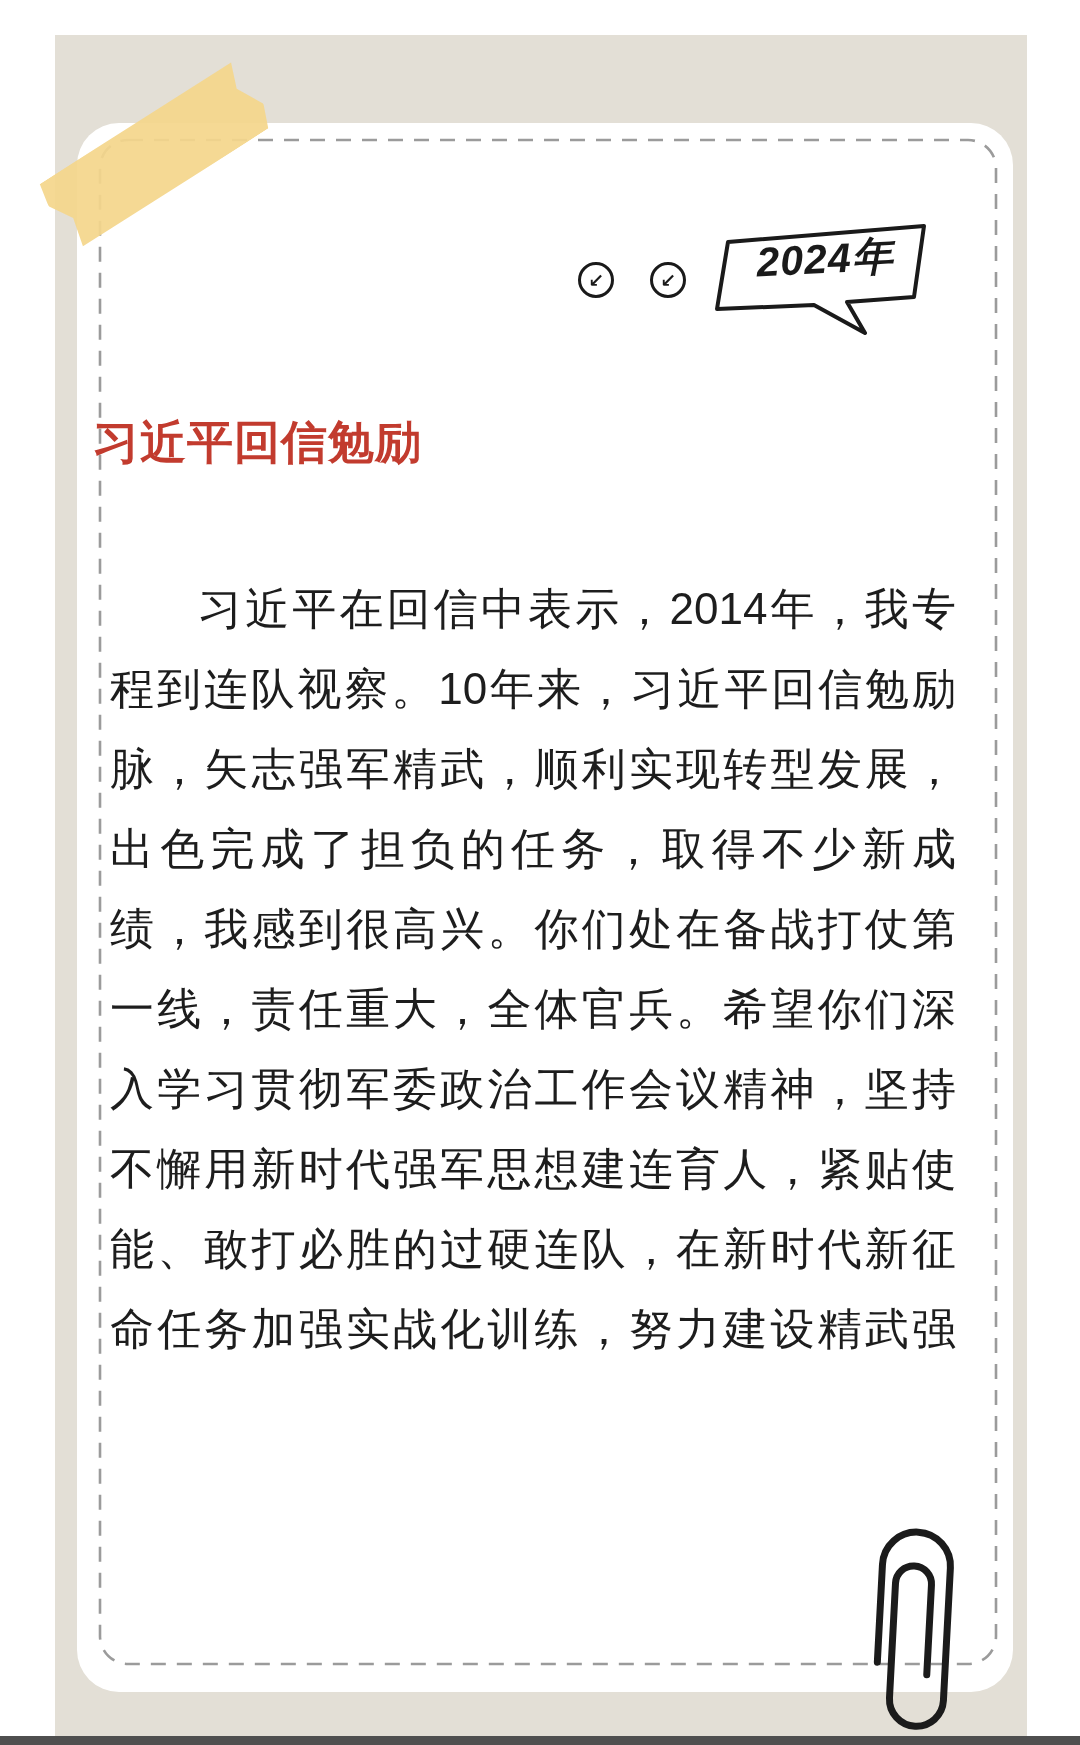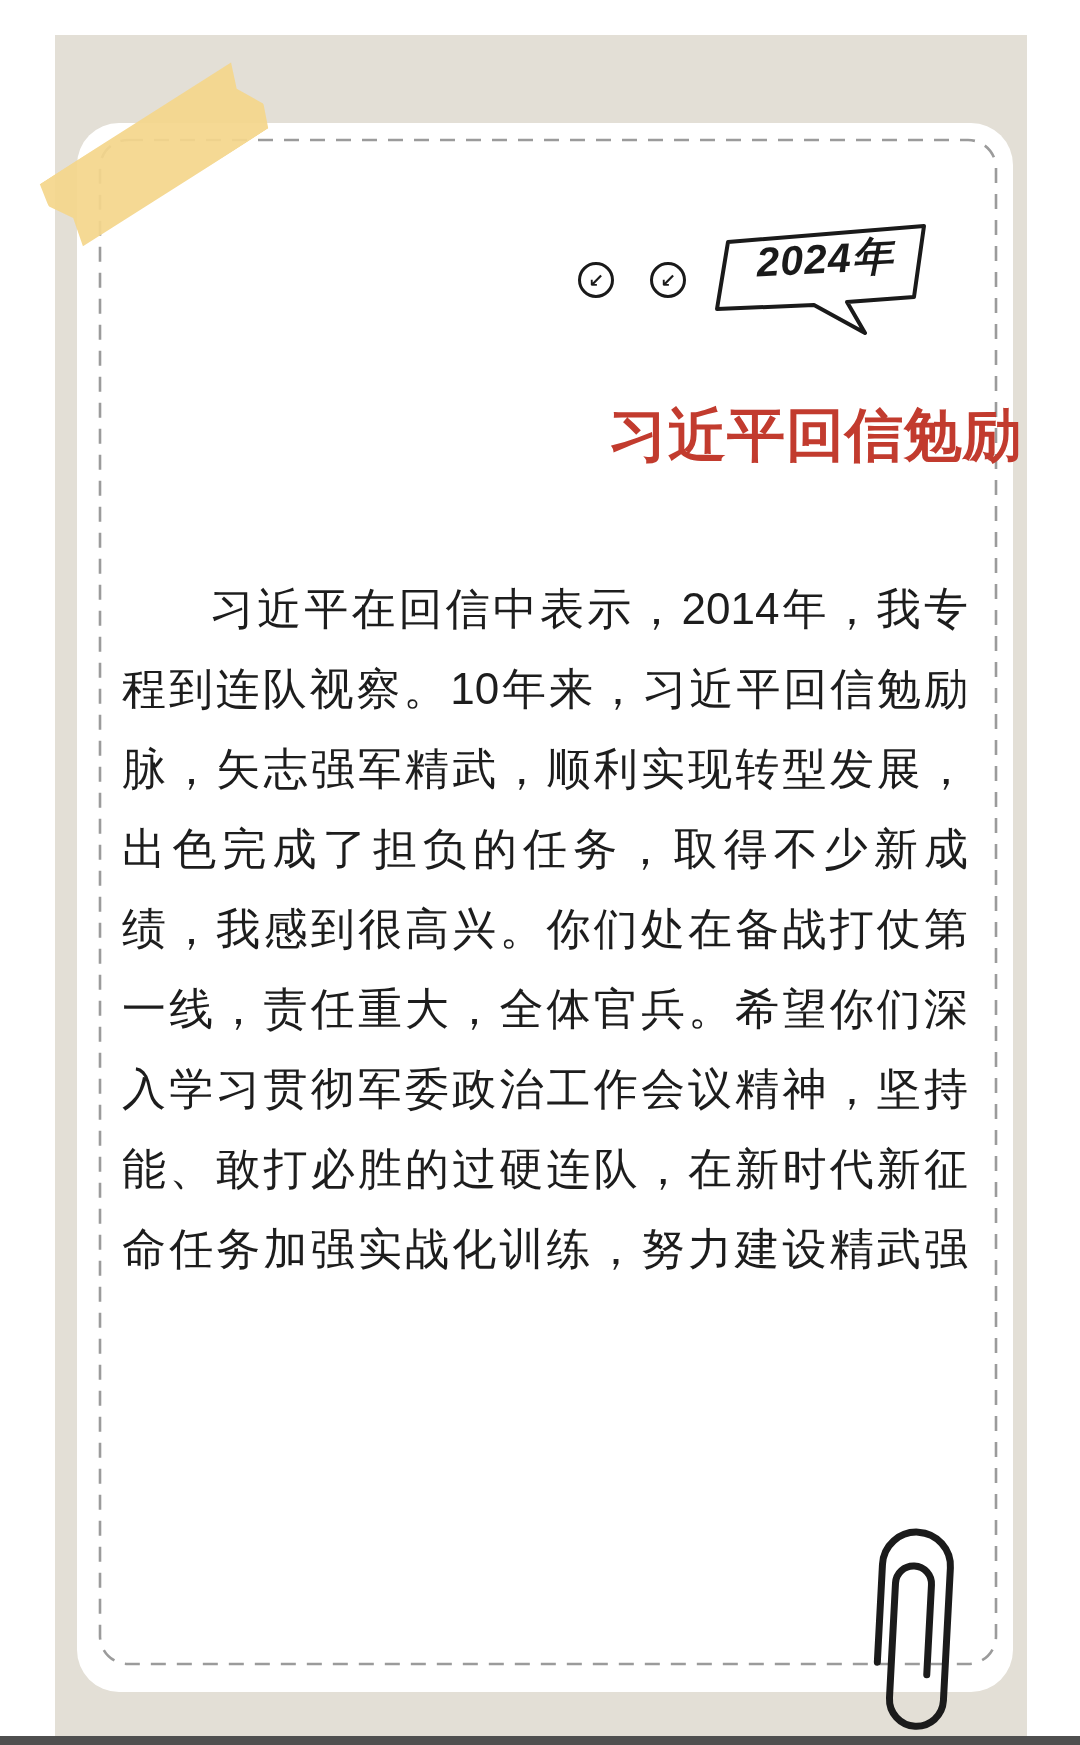--- a/index.html
+++ b/index.html
@@ -51,30 +51,30 @@
   .bubble-text{
     position:absolute;left:30px;top:26px;width:190px;height:56px;
     display:flex;align-items:center;justify-content:center;
     font-size:41px;font-style:italic;font-weight:bold;
     color:var(--ink,#1a1a1a);
     transform:rotate(-3deg);
     letter-spacing:1px;
   }
   
   .title{
-    position:absolute;left:77px;top:396px;width:936px;margin:9px;
-    text-align:right;
-    font-size:58px;line-height:60px;font-weight:bold;
+    position:absolute;left:77px;top:396px;width:936px;margin:16px;
+    text-align:left;
+    font-size:46px;line-height:60px;font-weight:bold;
     color:var(--title-red,#c23b2e);
     letter-spacing:1px;
     z-index:2;
   }
   
   .bodytext{
-    position:absolute;left:122px;top:569px;width:846px;
+    position:absolute;left:110px;top:569px;width:846px;
     font-size:44px;line-height:80px;
     color:var(--body-text,#1d1d1d);
     font-weight:500;
     z-index:2;
   }
   .body-line{
     text-align:justify;
     text-align-last:justify;
     text-justify:inter-character;
   }
@@ -124,20 +124,21 @@
   </h1>
 
   <div class="bodytext">
       <div class="body-line first">习近平在回信中表示，2014年，我专</div>
       <div class="body-line">程到连队视察。10年来，习近平回信勉励</div>
       <div class="body-line">脉，矢志强军精武，顺利实现转型发展，</div>
       <div class="body-line">出色完成了担负的任务，取得不少新成</div>
       <div class="body-line">绩，我感到很高兴。你们处在备战打仗第</div>
       <div class="body-line">一线，责任重大，全体官兵。希望你们深</div>
       <div class="body-line">入学习贯彻军委政治工作会议精神，坚持</div>
+      <div class="body-line">不懈用新时代强军思想建连育人，紧贴使</div>
       <div class="body-line">能、敢打必胜的过硬连队，在新时代新征</div>
       <div class="body-line">命任务加强实战化训练，努力建设精武强</div>
     </div>
 
   <div class="tape"></div>
 
   <svg class="clip" viewBox="0 0 100 235" width="102" height="235" aria-hidden="true">
     <path d="M 16 150 L 16 52 A 34 34 0 0 1 84 52 L 84 185 A 27 27 0 0 1 30 185 L 30 70 A 18 18 0 0 1 66 70 L 66 160" fill="none" stroke="#1b1b1b" stroke-width="7" stroke-linecap="round" stroke-linejoin="round"></path>
   </svg>
 

